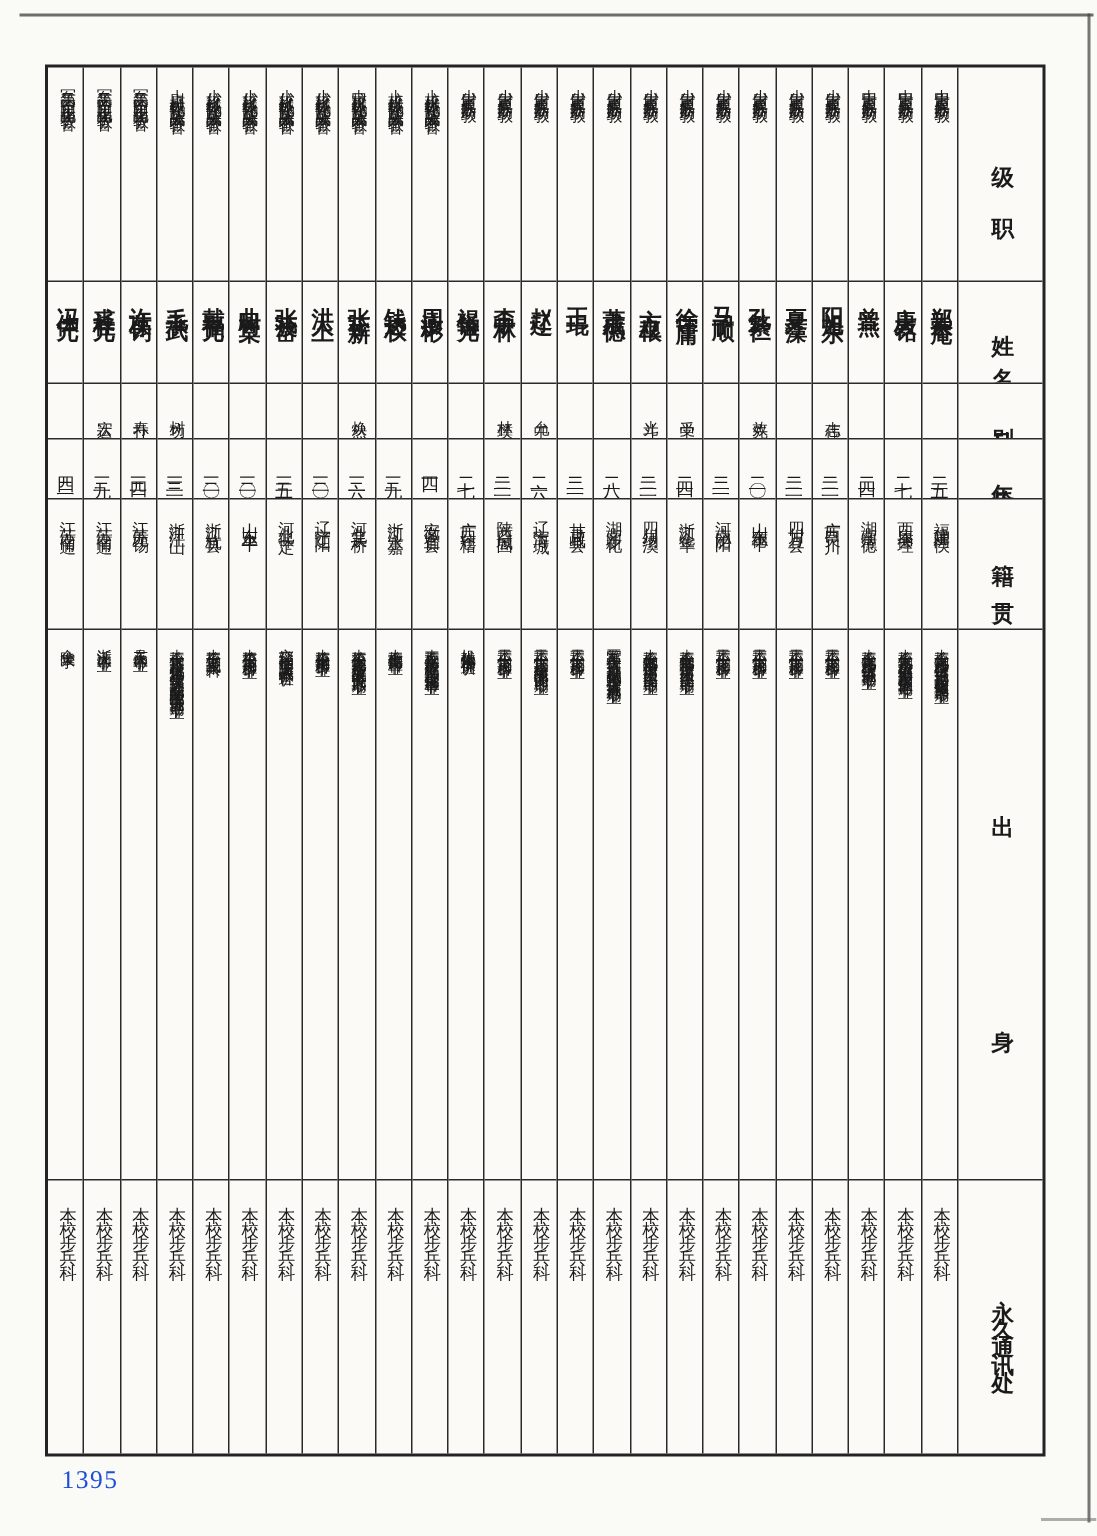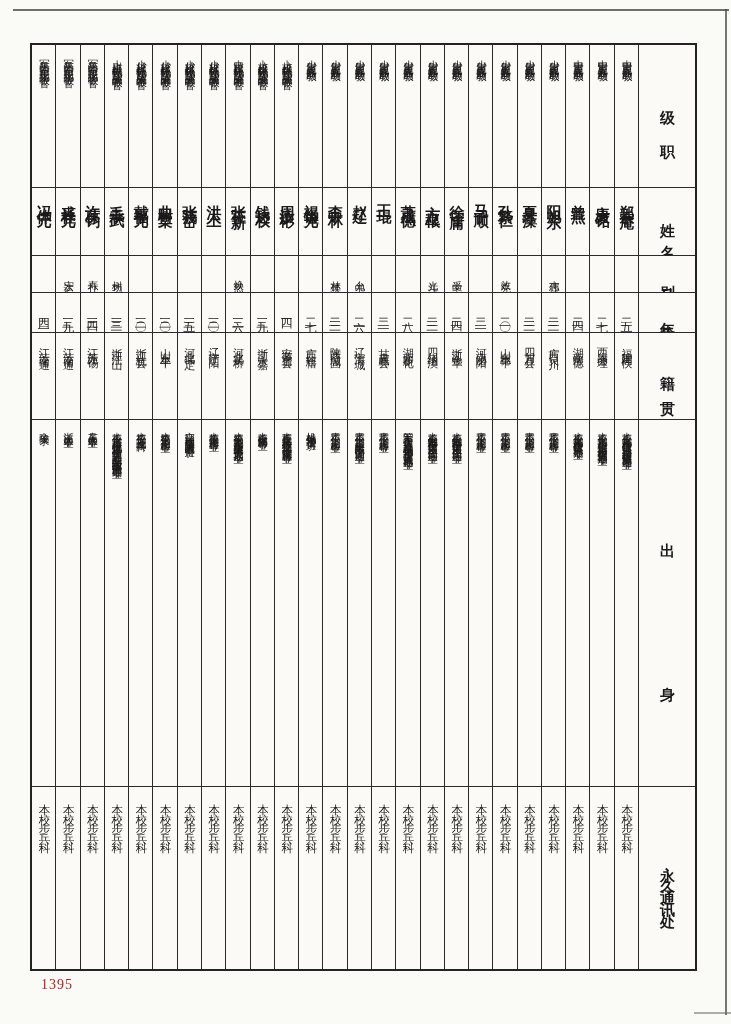--- a/index.html
+++ b/index.html
@@ -61,21 +61,21 @@
   .sp-rank{letter-spacing:36px;margin-bottom:-36px;}
   .sp-name{letter-spacing:22px;margin-bottom:-22px;}
   .sp-alias{letter-spacing:3px;margin-bottom:-3px;}
   .sp-age{letter-spacing:4px;margin-bottom:-4px;}
   .sp-native{letter-spacing:25px;margin-bottom:-25px;}
   .sp-bg{letter-spacing:144px;margin-bottom:-144px;}
   .sp-contact{letter-spacing:12px;margin-bottom:-12px;font-size:14px;}
 
   .page-number{
     position:absolute;left:41px;top:977px;
-    font-size:14px;letter-spacing:1px;color:#b91c1c;
+    font-size:17px;letter-spacing:1px;color:#1d4ed8;
     font-family:"Liberation Serif","DejaVu Serif",serif;
   }
 </style>
 </head>
 <body>
 
 <div class="page">
   <div class="scan-top"></div>
   <div class="scan-right"></div>
   <div class="scan-bottom-right"></div>

